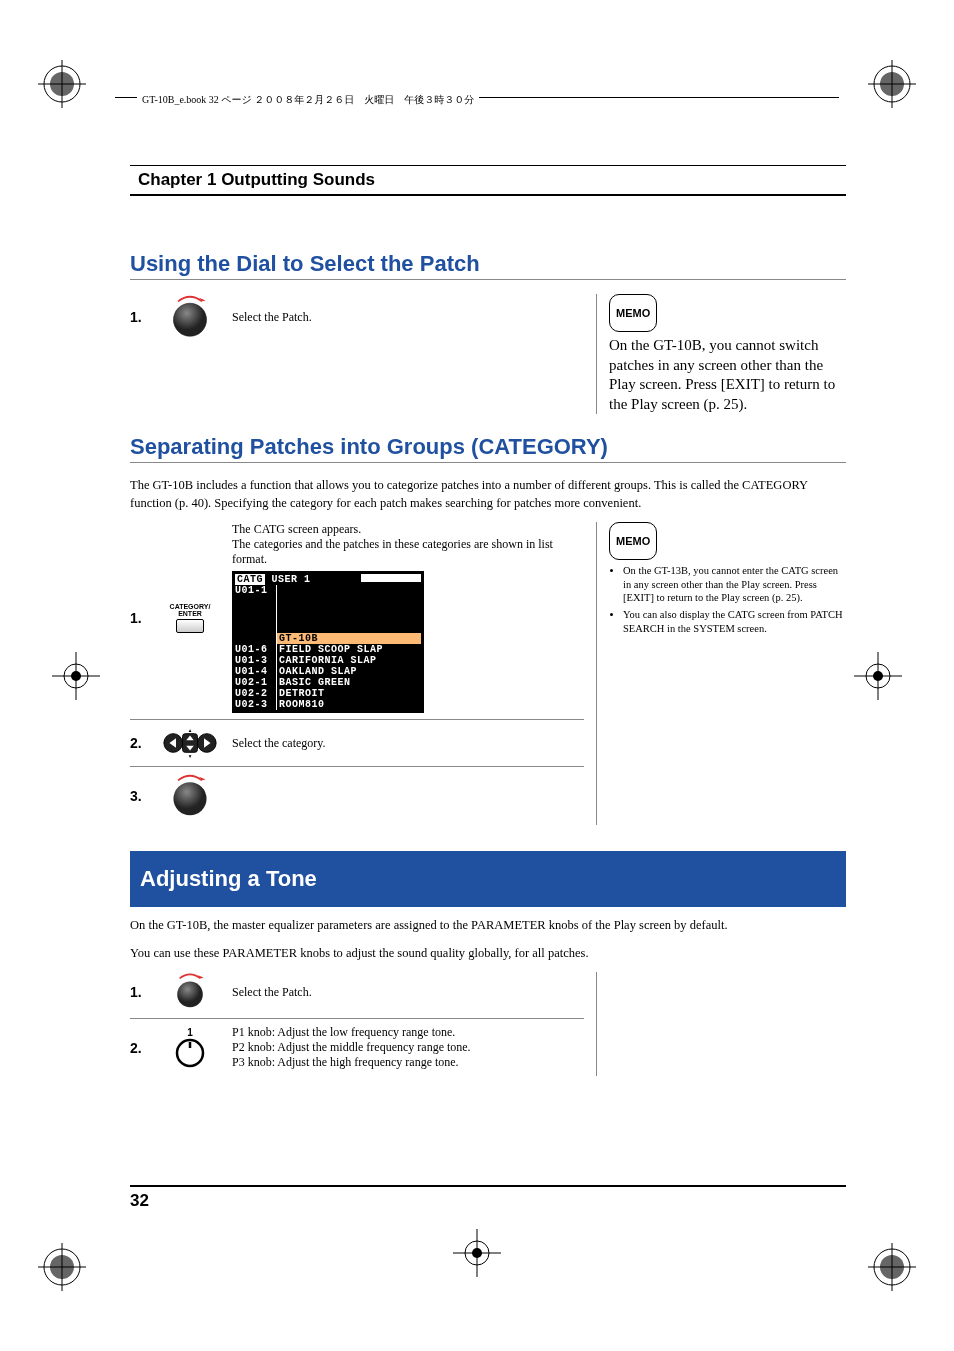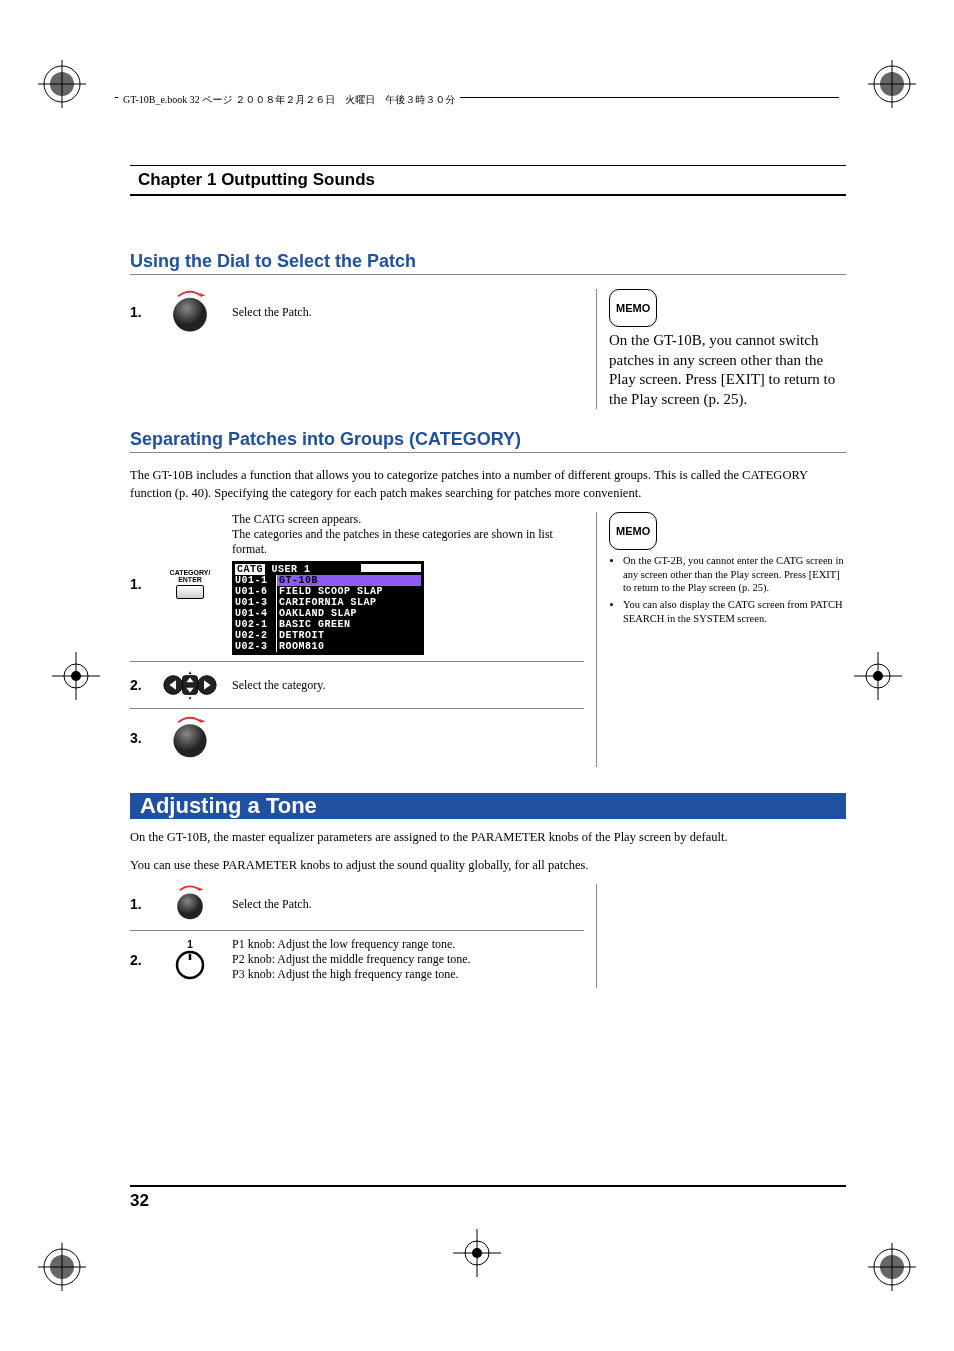--- a/index.html
+++ b/index.html
@@ -35,21 +35,21 @@
       position: absolute;
       top: 97px;
       left: 115px;
       right: 115px;
       height: 1px;
       background: #000;
     }
     .page-header-text {
       position: absolute;
       top: 93px;
-      left: 118px;
+      left: 137px;
       font-size: 10px;
       background: #fff;
       padding: 0 5px;
     }
 
     .content {
       position: absolute;
       top: 165px;
       left: 130px;
       right: 108px;
@@ -62,21 +62,21 @@
       font-size: 17px;
       padding: 4px 8px;
       border-top: 1px solid #000;
       border-bottom: 2px solid #000;
       margin-bottom: 55px;
     }
 
     .section-title {
       font-family: Arial, sans-serif;
       font-weight: bold;
-      font-size: 18px;
+      font-size: 22px;
       color: #2050a0;
       border-bottom: 1px solid #888;
       padding-bottom: 2px;
       margin-bottom: 14px;
     }
 
     .two-col {
       display: flex;
       gap: 0;
     }
@@ -215,39 +215,40 @@
     }
     .lcd-table {
       display: flex;
       flex-direction: column;
     }
     .lcd-row {
       display: flex;
       white-space: pre;
     }
     .lcd-row.inverted .lcd-cell-right {
-      background: #8b5cf6;
+      background: #fdba74;
       color: #000;
+      margin-top: 48px;
     }
     .lcd-cell-left {
       width: 42px;
       border-right: 1px solid #fff;
     }
     .lcd-cell-right {
       flex: 1;
       padding-left: 2px;
     }
 
     .banner-title {
       background: #2050a0;
       color: #fff;
       font-family: Arial, sans-serif;
       font-weight: bold;
       font-size: 22px;
-      padding: 0 10px;
+      padding: 15px 10px;
       margin-top: 26px;
       margin-bottom: 10px;
     }
 
     .page-number {
       position: absolute;
       bottom: 0;
       left: 0;
       font-family: Arial, sans-serif;
       font-weight: bold;
@@ -426,21 +427,21 @@
             <path d="M 12 8 Q 25 -2 38 8" fill="none" stroke="#d33" stroke-width="2"></path>
             <polygon points="38,8 35,4 42,7" fill="#d33"></polygon>
             <circle cx="25" cy="28" r="18" fill="url(#g1)"></circle>
           </svg>
         </div>
       </div>
     </div>
     <div class="right-col">
       <div class="memo-label">MEMO</div>
       <ul class="memo-list">
-        <li>On the GT-2B, you cannot enter the CATG screen in any screen other than the Play screen. Press [EXIT] to return to the Play screen (p. 25).</li>
+        <li>On the GT-13B, you cannot enter the CATG screen in any screen other than the Play screen. Press [EXIT] to return to the Play screen (p. 25).</li>
         <li>You can also display the CATG screen from PATCH SEARCH in the SYSTEM screen.</li>
       </ul>
     </div>
   </div>
 
   <div class="banner-title">Adjusting a Tone</div>
   <div class="body-text">On the GT-10B, the master equalizer parameters are assigned to the PARAMETER knobs of the Play screen by default.</div>
   <div class="body-text">You can use these PARAMETER knobs to adjust the sound quality globally, for all patches.</div>
 
   <div class="two-col">

